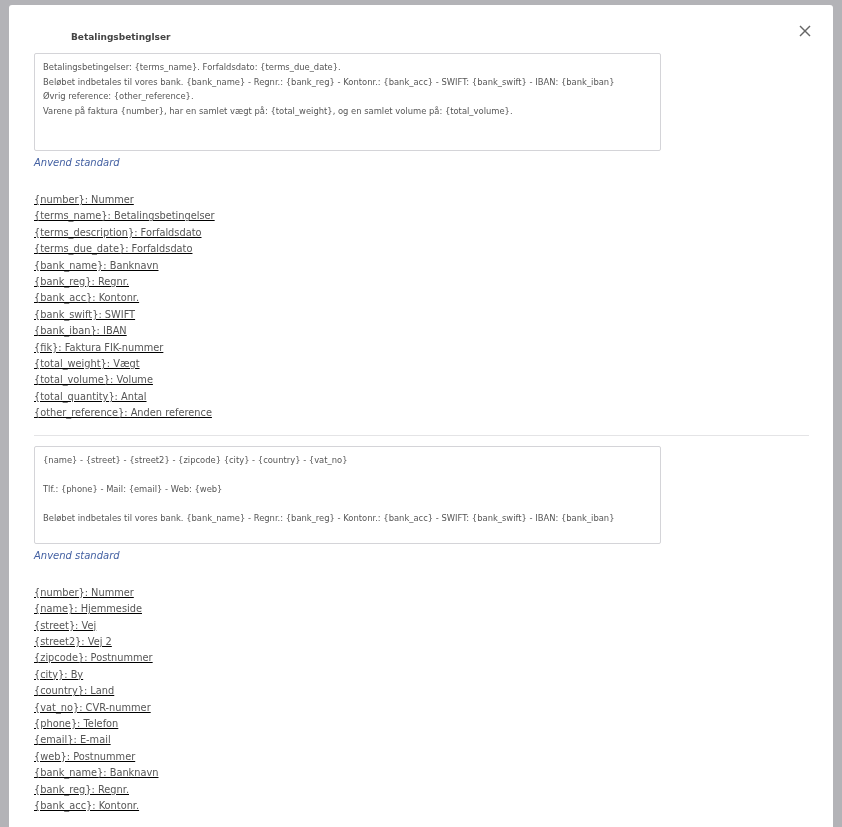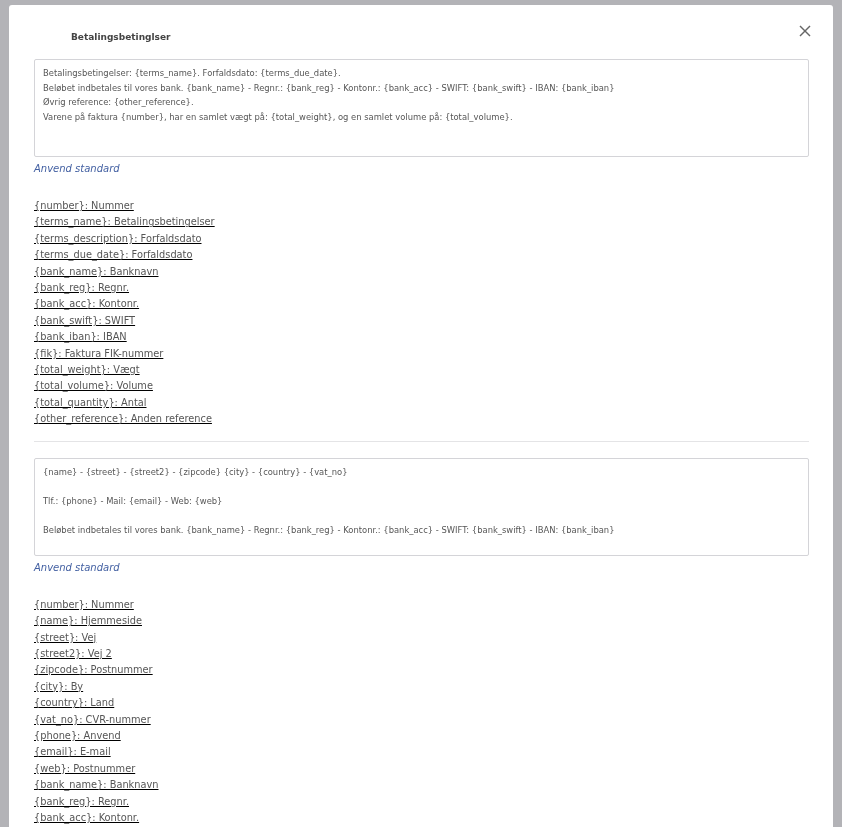--- a/index.html
+++ b/index.html
@@ -38,22 +38,22 @@
     }
     .field-label {
       font-size: 9px;
       font-weight: bold;
       color: #444;
       line-height: 12px;
     }
     .label-1 { margin-top: 26px; padding-left: 37px; }
     .label-2 { margin-top: 14px; }
     .textarea {
-      margin-top: 16px;
-      width: 775px;
+      margin-top: 10px;
+      width: 627px;
       height: 98px;
       border: 1px solid #d4d4d8;
       border-radius: 2px;
       box-sizing: border-box;
       padding: 6px 8px;
       font-size: 8.4px;
       line-height: 14.5px;
       color: #555;
       white-space: pre-wrap;
       overflow: hidden;
@@ -136,21 +136,21 @@
     <a class="apply-link">Anvend standard</a>
     <ul class="var-list">
       <li>{number}: Nummer</li>
       <li>{name}: Hjemmeside</li>
       <li>{street}: Vej</li>
       <li>{street2}: Vej 2</li>
       <li>{zipcode}: Postnummer</li>
       <li>{city}: By</li>
       <li>{country}: Land</li>
       <li>{vat_no}: CVR-nummer</li>
-      <li>{phone}: Anvend</li>
+      <li>{phone}: Telefon</li>
       <li>{email}: E-mail</li>
       <li>{web}: Postnummer</li>
       <li>{bank_name}: Banknavn</li>
       <li>{bank_reg}: Regnr.</li>
       <li>{bank_acc}: Kontonr.</li>
 
     </ul>
   </div>
 </div>
 

